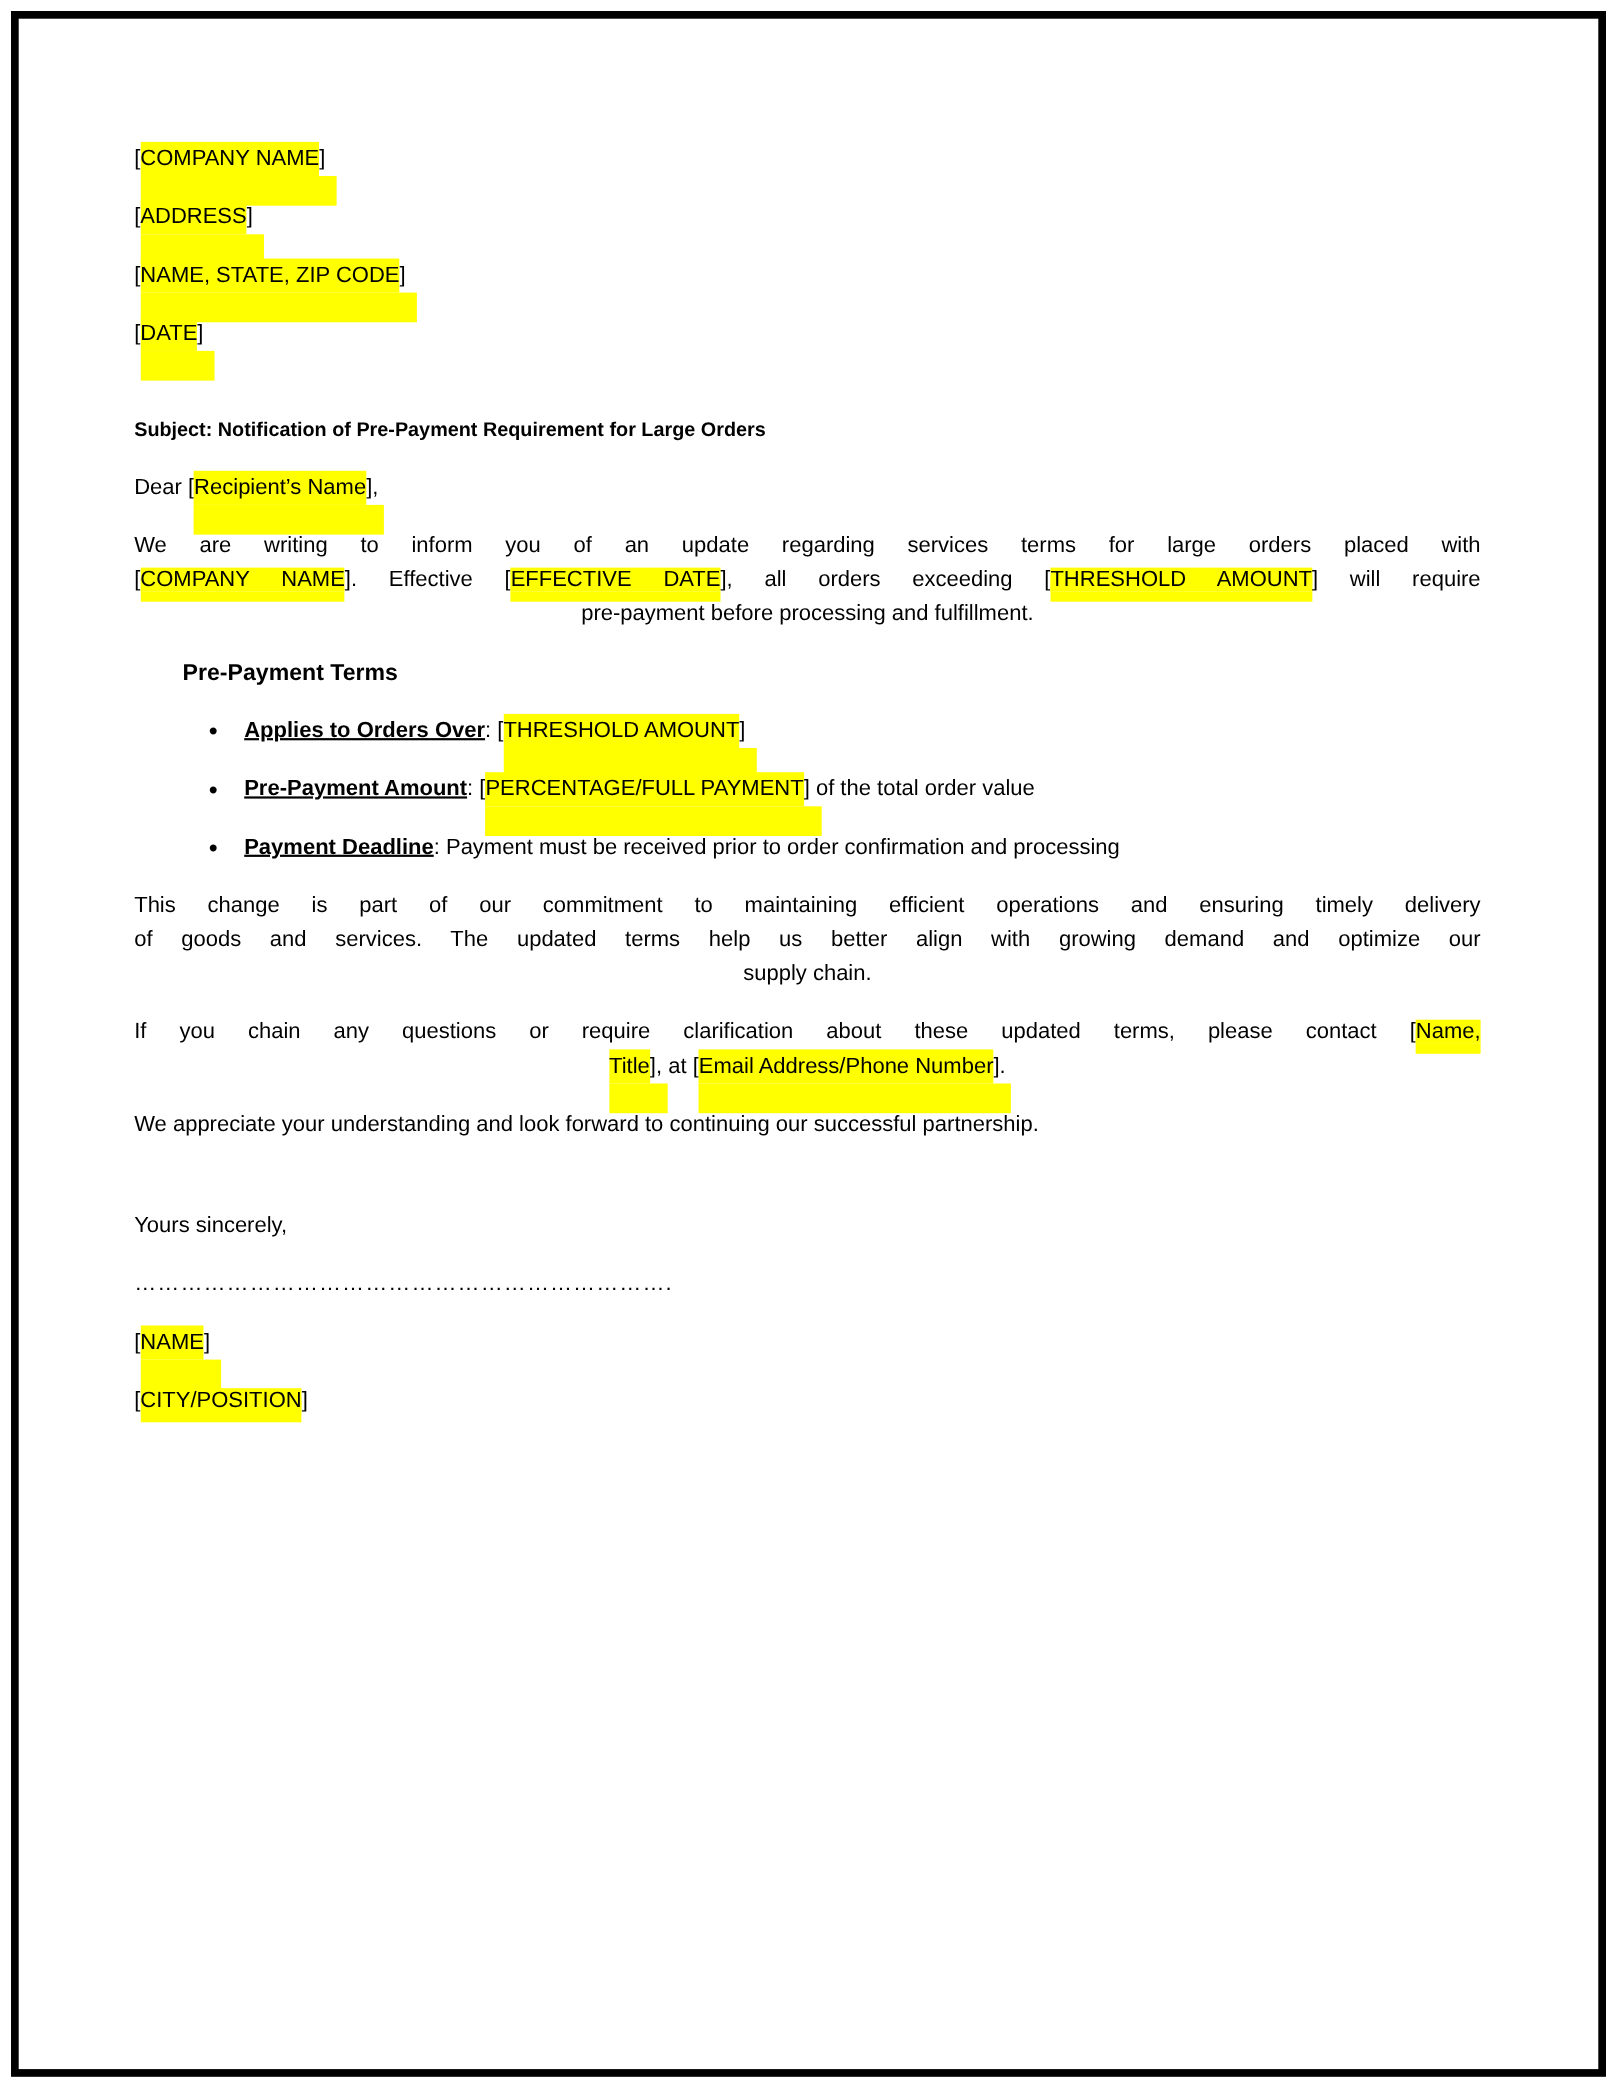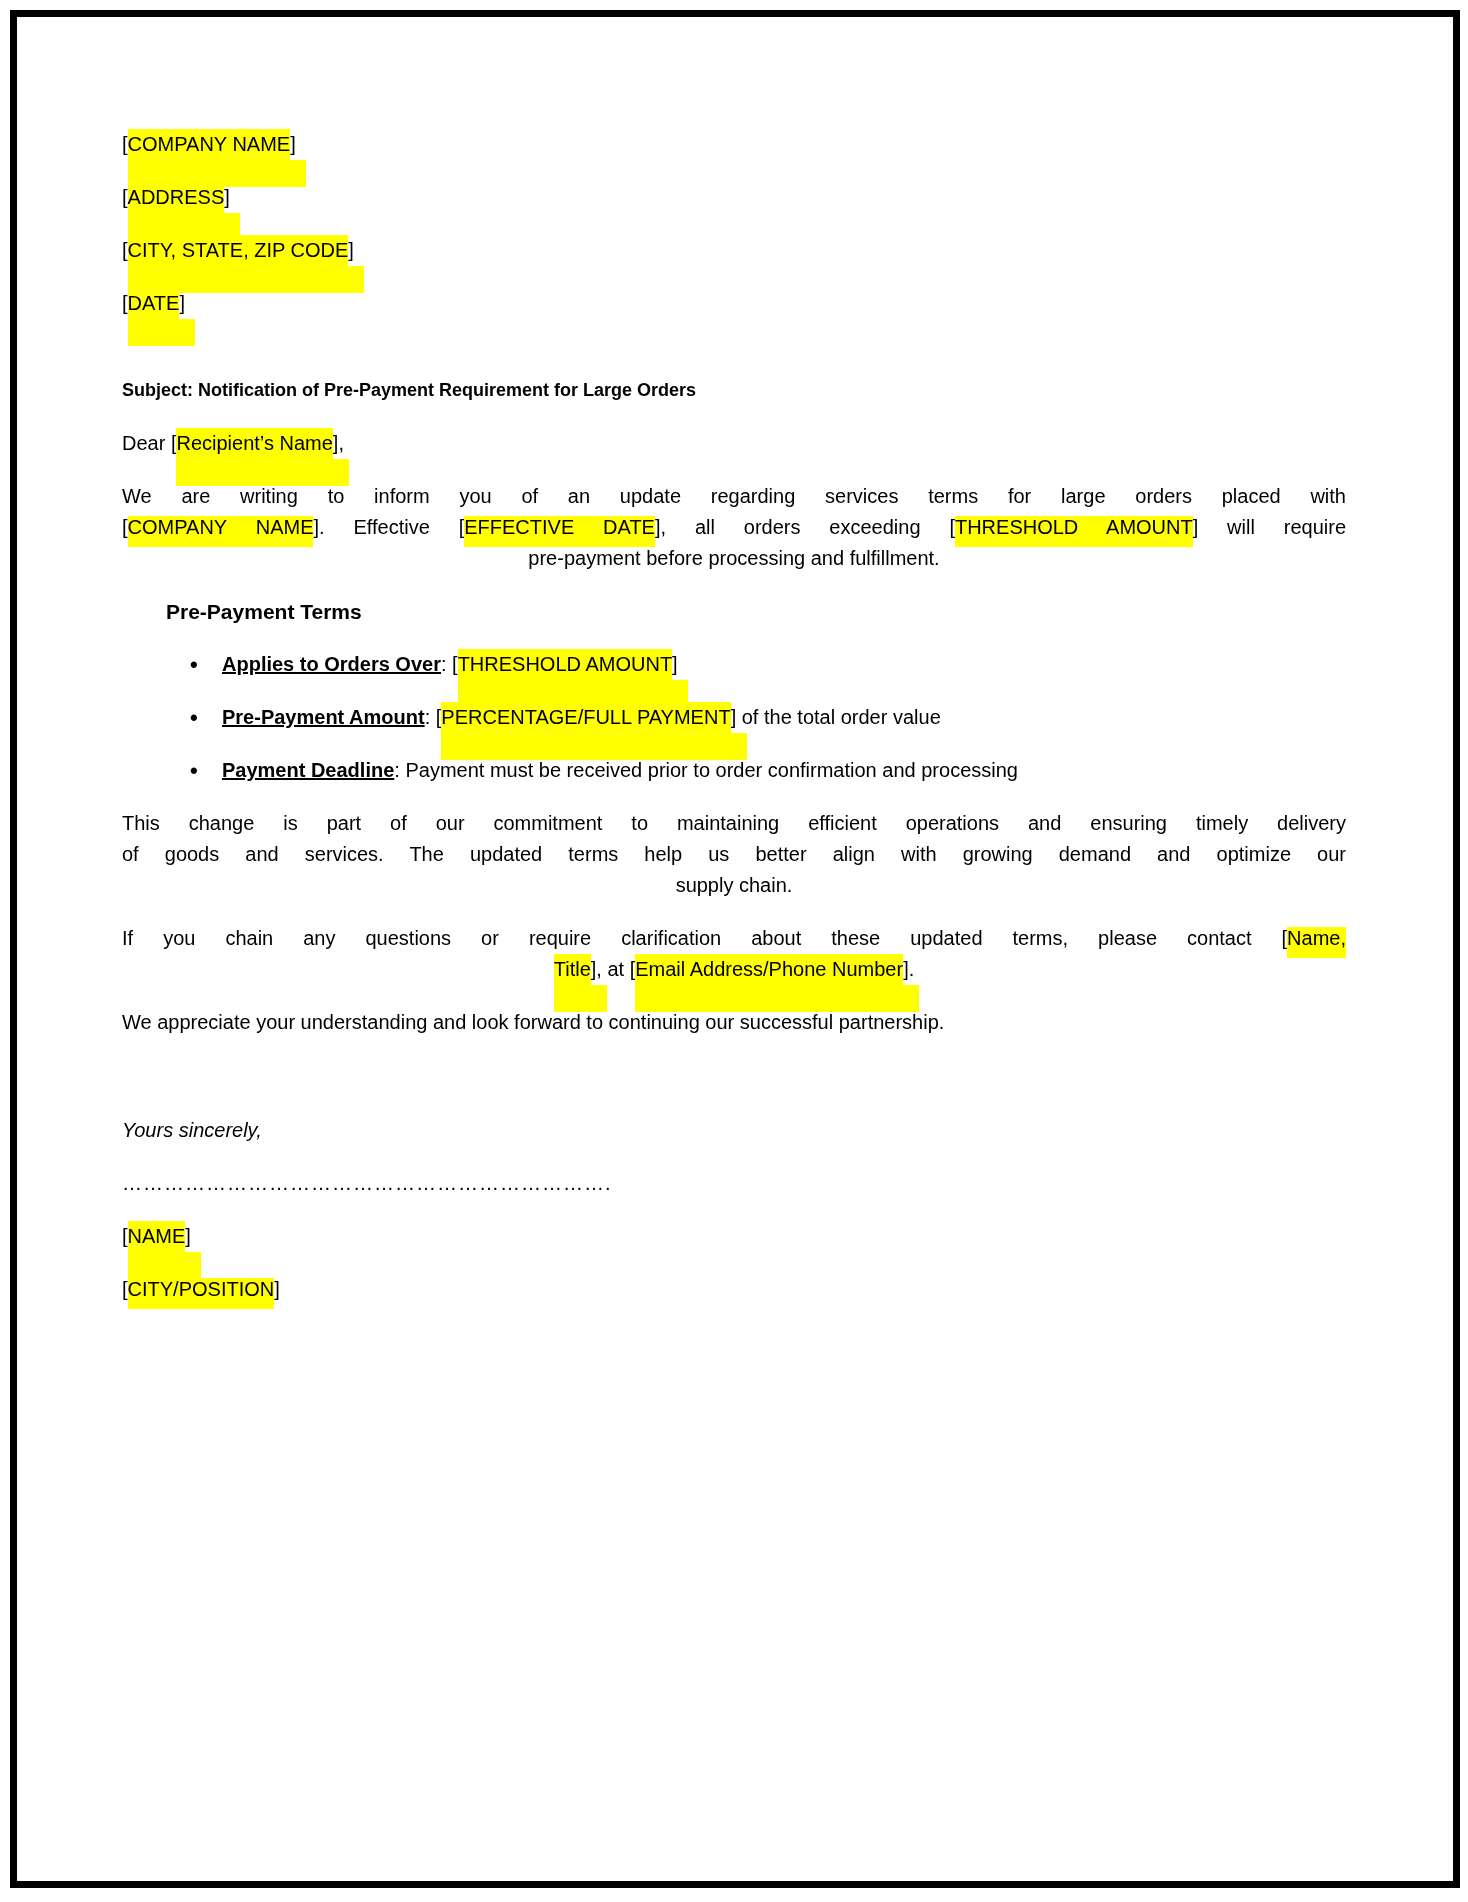--- a/index.html
+++ b/index.html
@@ -49,36 +49,36 @@
   
   .jline { text-align:justify; text-align-last:justify; }
   .lastline { text-align:center; }
   .bullets { list-style:none; }
   .bullets li { position:relative; padding-left:100px; }
   .bullets li::before {
     content:"\2022";
     position:absolute; left:68px; top:0;
     font-weight:bold; font-size:22px;
   }
-  .signoff { margin-top:77px;font-style:italic; }
+  .signoff { margin-top:61px; }
   .dots { letter-spacing:1px; }
 </style>
 </head>
 <body>
 
 <div class="page">
   <div class="page-border"></div>
 
   <div class="content">
 
     <p><span>[</span><span class="hl hl-band">COMPANY NAME</span><span>]</span></p>
 
     <p><span>[</span><span class="hl hl-band">ADDRESS</span><span>]</span></p>
 
-    <p><span>[</span><span class="hl hl-band">CITY, STATE, ZIP CODE</span><span>]</span></p>
+    <p><span>[</span><span class="hl hl-band">NAME, STATE, ZIP CODE</span><span>]</span></p>
 
     <p><span>[</span><span class="hl hl-band">DATE</span><span>]</span></p>
 
     <p class="subject">Subject: Notification of Pre-Payment Requirement for Large Orders</p>
 
     <p><span>Dear [</span><span class="hl hl-band">Recipient’s Name</span><span>],</span></p>
 
     <div class="para">
       <div class="jline">We are writing to inform you of an update regarding services terms for large orders placed with</div>
       <div class="jline"><span>[</span><span class="hl">COMPANY NAME</span><span>]. Effective [</span><span class="hl">EFFECTIVE DATE</span><span>], all orders exceeding [</span><span class="hl">THRESHOLD AMOUNT</span><span>] will require</span></div>

